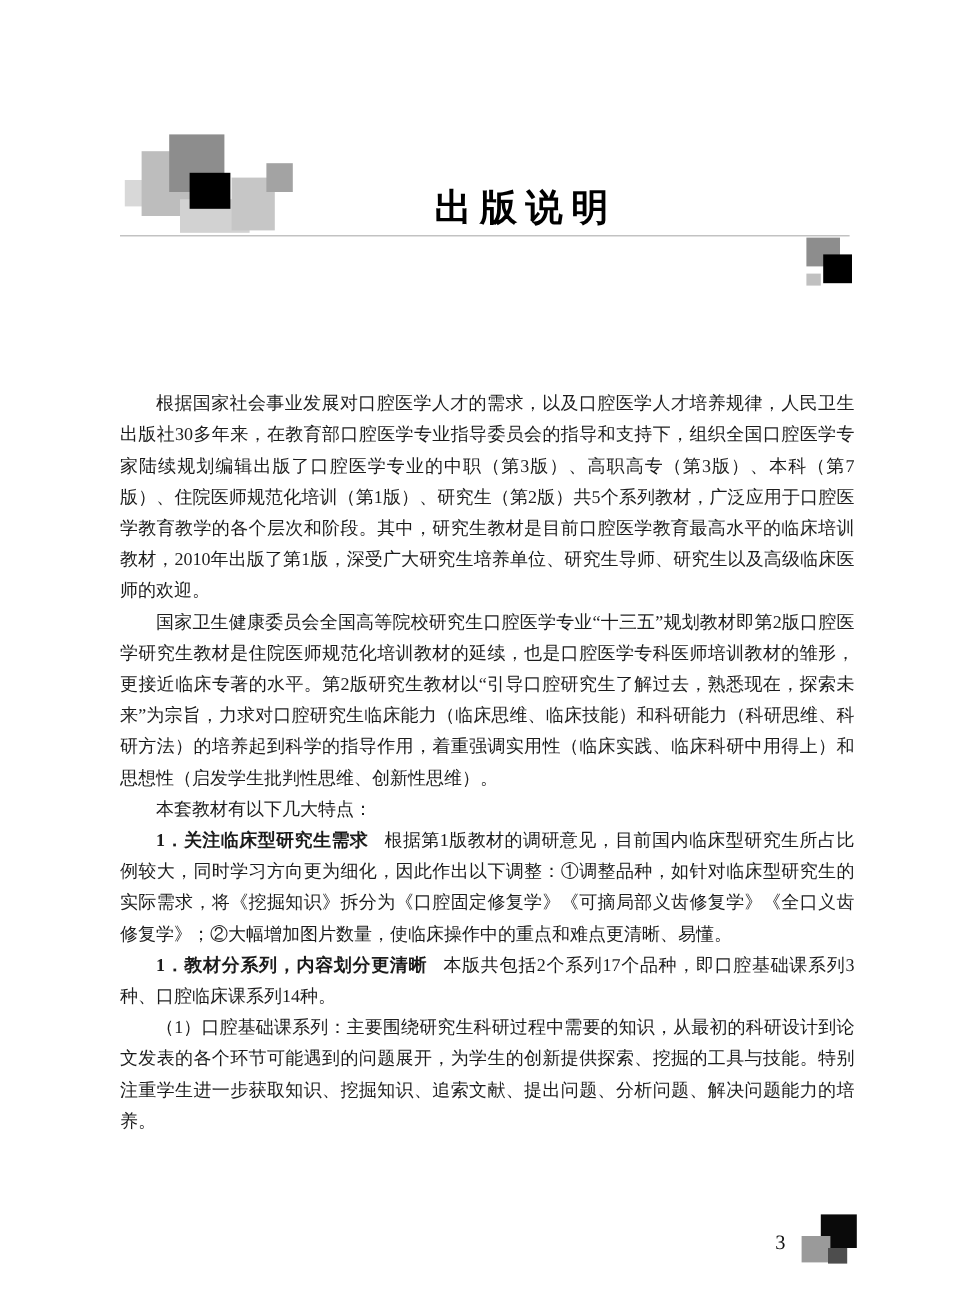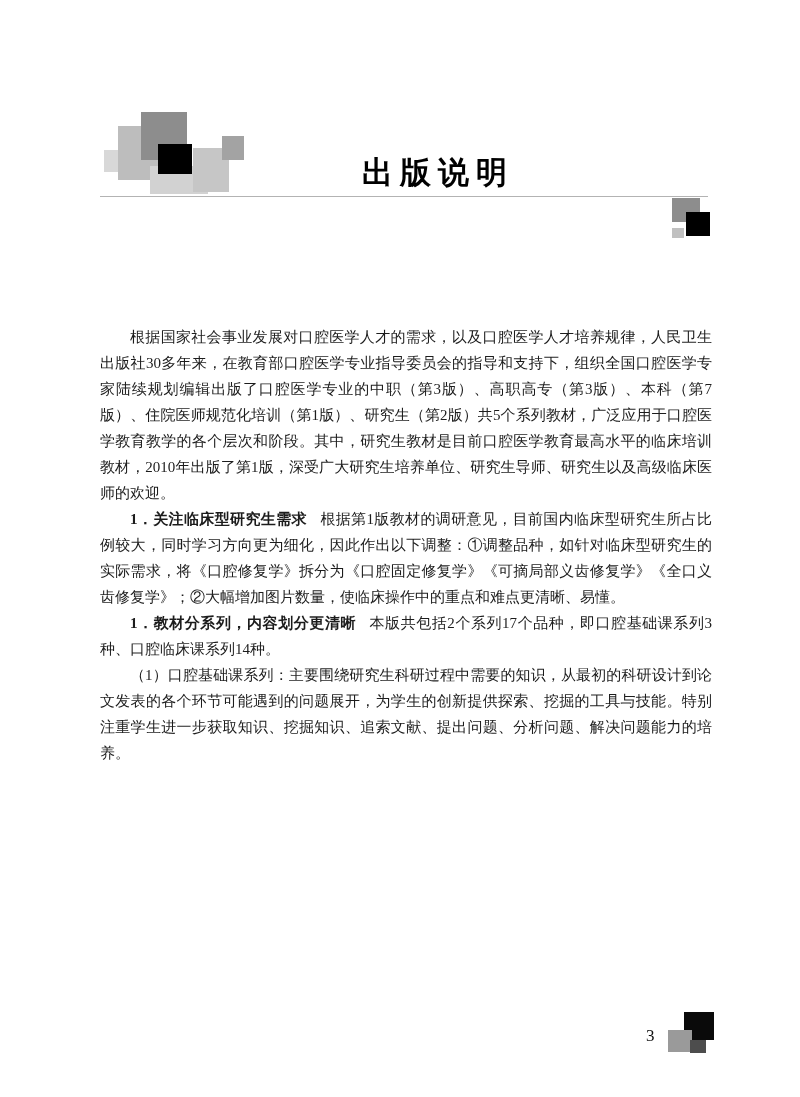--- a/index.html
+++ b/index.html
@@ -88,21 +88,23 @@
   <div class="title-rule"></div>
 
   <div>
     <div class="sq" style="left:672px;top:198px;width:28px;height:24px;background:#8d8d8d;"></div>
     <div class="sq" style="left:686px;top:212px;width:24px;height:24px;background:#000000;"></div>
     <div class="sq" style="left:672px;top:228px;width:12px;height:10px;background:#c0c0c0;"></div>
   </div>
 
   <div class="content">
     <p>根据国家社会事业发展对口腔医学人才的需求，以及口腔医学人才培养规律，人民卫生出版社30多年来，在教育部口腔医学专业指导委员会的指导和支持下，组织全国口腔医学专家陆续规划编辑出版了口腔医学专业的中职（第3版）、高职高专（第3版）、本科（第7版）、住院医师规范化培训（第1版）、研究生（第2版）共5个系列教材，广泛应用于口腔医学教育教学的各个层次和阶段。其中，研究生教材是目前口腔医学教育最高水平的临床培训教材，2010年出版了第1版，深受广大研究生培养单位、研究生导师、研究生以及高级临床医师的欢迎。</p>
-    <p class="feature"><span class="lead">1．关注临床型研究生需求</span><span>根据第1版教材的调研意见，目前国内临床型研究生所占比例较大，同时学习方向更为细化，因此作出以下调整：①调整品种，如针对临床型研究生的实际需求，将《口腔修复学》拆分为《口腔固定修复学》《可摘局部义齿修复学》《全口义齿修复学》；②大幅增加图片数量，使临床操作中的重点和难点更清晰、易懂。</span></p>
+    <p>国家卫生健康委员会全国高等院校研究生口腔医学专业“十三五”规划教材即第2版口腔医学研究生教材是住院医师规范化培训教材的延续，也是口腔医学专科医师培训教材的雏形，更接近临床专著的水平。第2版研究生教材以“引导口腔研究生了解过去，熟悉现在，探索未来”为宗旨，力求对口腔研究生临床能力（临床思维、临床技能）和科研能力（科研思维、科研方法）的培养起到科学的指导作用，着重强调实用性（临床实践、临床科研中用得上）和思想性（启发学生批判性思维、创新性思维）。</p>
+    <p>本套教材有以下几大特点：</p>
+    <p class="feature"><span class="lead">1．关注临床型研究生需求</span><span>根据第1版教材的调研意见，目前国内临床型研究生所占比例较大，同时学习方向更为细化，因此作出以下调整：①调整品种，如针对临床型研究生的实际需求，将《挖掘知识》拆分为《口腔固定修复学》《可摘局部义齿修复学》《全口义齿修复学》；②大幅增加图片数量，使临床操作中的重点和难点更清晰、易懂。</span></p>
     <p class="feature"><span class="lead">1．教材分系列，内容划分更清晰</span><span>本版共包括2个系列17个品种，即口腔基础课系列3种、口腔临床课系列14种。</span></p>
     <p>（1）口腔基础课系列：主要围绕研究生科研过程中需要的知识，从最初的科研设计到论文发表的各个环节可能遇到的问题展开，为学生的创新提供探索、挖掘的工具与技能。特别注重学生进一步获取知识、挖掘知识、追索文献、提出问题、分析问题、解决问题能力的培养。</p>
   </div>
 
   <span class="page-number">3</span>
   <div>
     <div class="sq" style="left:684px;top:1012px;width:30px;height:28px;background:#0a0a0a;"></div>
     <div class="sq" style="left:668px;top:1030px;width:24px;height:22px;background:#9a9a9a;"></div>
     <div class="sq" style="left:690px;top:1040px;width:16px;height:13px;background:#4d4d4d;"></div>
   </div>

